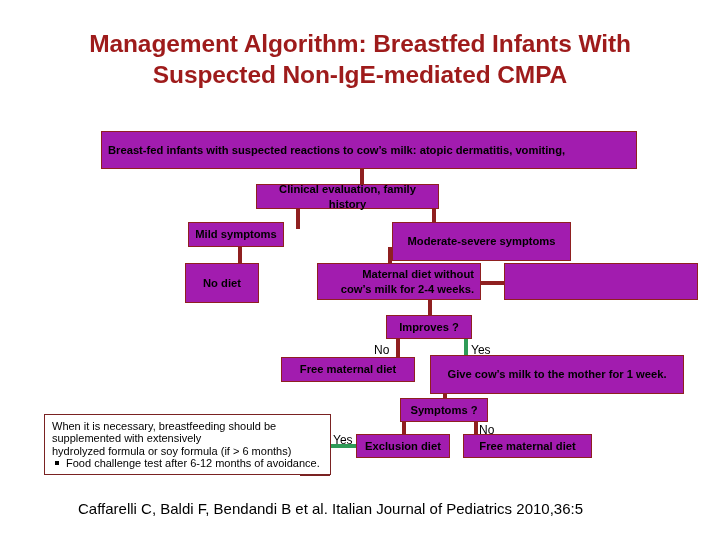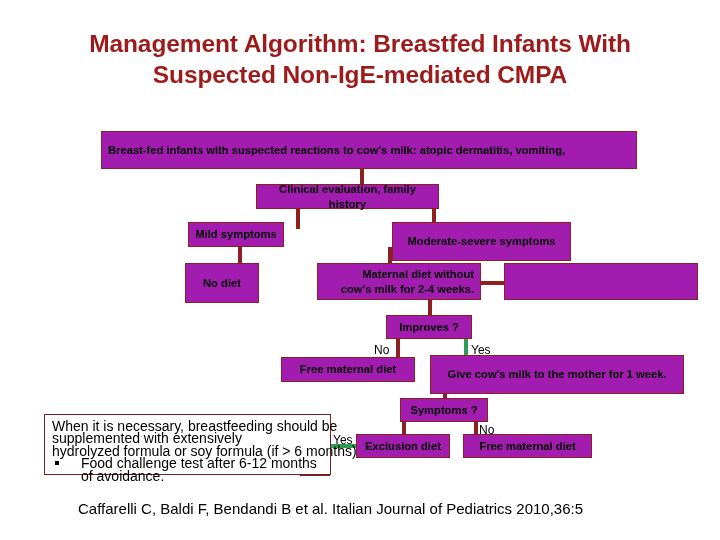--- a/index.html
+++ b/index.html
@@ -54,30 +54,30 @@
   .box .pad {
     padding: 0 6px;
     width: 100%;
   }
   .box-note {
     position: absolute;
     box-sizing: border-box;
     border: 1.4px solid #7a2222;
     background: #ffffff;
     color: #000000;
-    font-size: 14px;
+    font-size: 11px;
     line-height: 12.4px;
     font-weight: normal;
     padding: 5px 7px 4px 7px;
     z-index: 3;
   }
   .note-line { white-space: nowrap; }
   .note-bullet {
     display: flex;
-    gap: 22px;
+    gap: 7px;
     padding-left: 3px;
   }
   .note-bullet .sq {
     display: inline-block;
     width: 4px;
     height: 4px;
     background: #000;
     margin-top: 4px;
     flex: 0 0 auto;
   }

